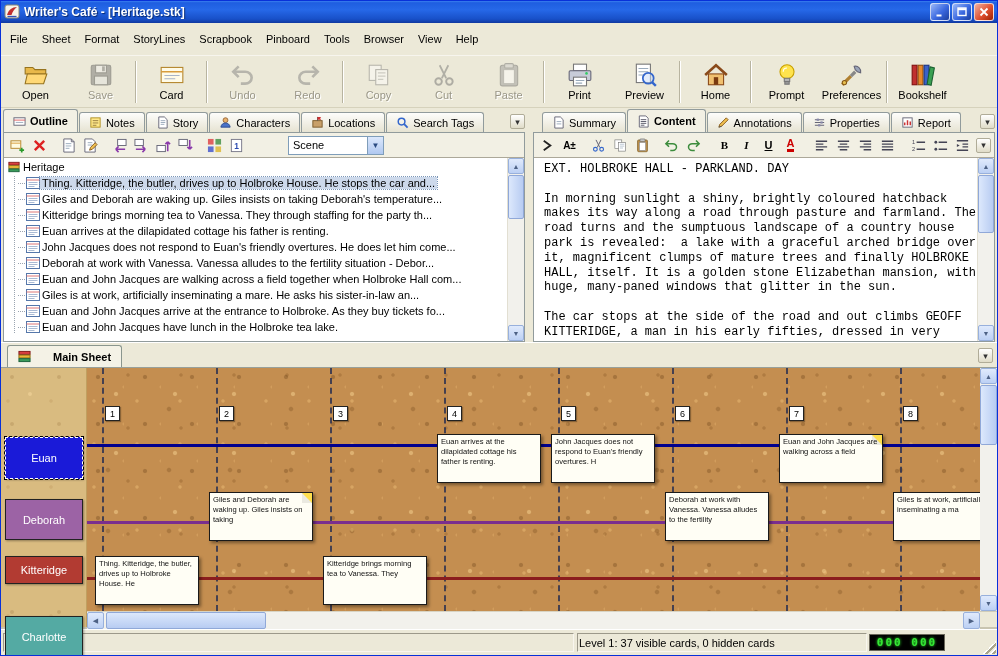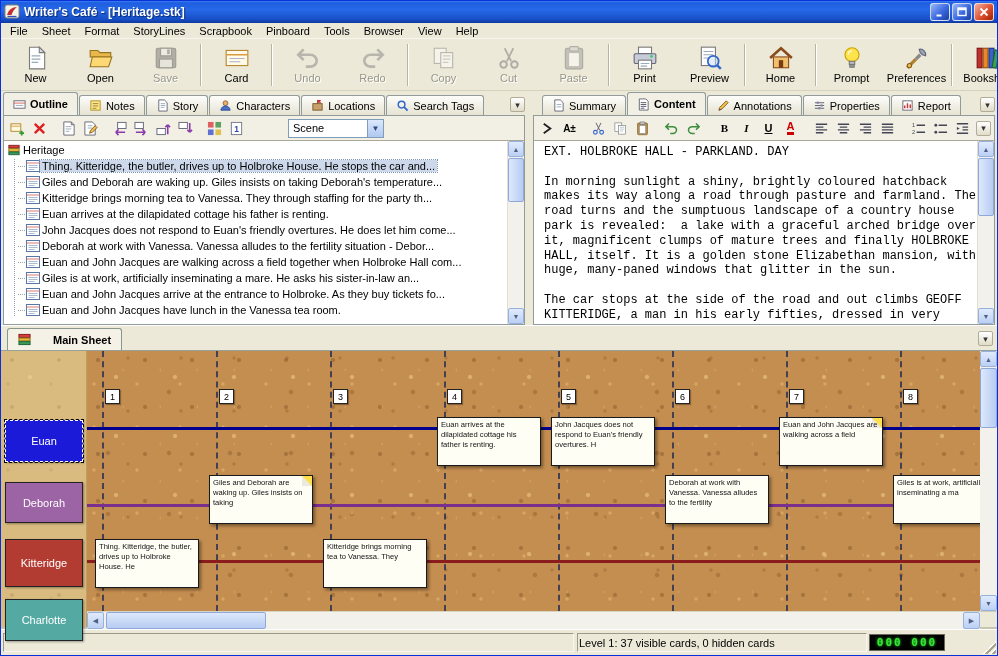--- a/index.html
+++ b/index.html
@@ -13,21 +13,21 @@
  background:linear-gradient(180deg,#3a80f0 0%,#1e5ee0 8%,#2668e8 40%,#1850c8 82%,#1038a0 100%);}
 .app-icon{width:16px;height:16px;}
 .title-text{color:#fff;font-weight:bold;font-size:12px;text-shadow:1px 1px 1px rgba(0,30,90,.85);flex:1;white-space:nowrap;overflow:hidden;}
 .win-buttons{display:flex;gap:2px;flex:none;}
 .winbtn{width:20px;height:18px;border-radius:3px;border:1px solid rgba(255,255,255,.75);display:flex;align-items:center;justify-content:center;}
 .winbtn .ic{width:12px;height:12px;}
 .winbtn.minb,.winbtn.maxb{background:linear-gradient(135deg,#9ab8f8 0%,#3a68e0 55%,#1c3f9e 100%);}
 .winbtn.closeb{background:linear-gradient(135deg,#f0b0a0 0%,#e05030 55%,#9c2000 100%);}
 
 
-.menubar{height:16px;flex:none;display:flex;align-items:center;padding-left:2px;background:#ece9d8;border-bottom:1px solid #f7f5ee;}
+.menubar{height:33px;flex:none;display:flex;align-items:center;padding-left:2px;background:#ece9d8;border-bottom:1px solid #f7f5ee;}
 .menu-item{font-size:11px;padding:2px 7px;}
 
 
 .toolbar{height:52px;flex:none;display:flex;align-items:center;padding:1px 2px;background:#ece9d8;border-bottom:1px solid #d6d2bc;overflow:hidden;}
 .tbtn{width:65px;height:48px;flex:none;display:flex;flex-direction:column;align-items:center;justify-content:center;gap:1px;border:1px solid transparent;border-radius:2px;}
 .tbtn .ic{width:26px;height:26px;}
 .tbtn.disabled .ic{filter:grayscale(1) opacity(.45);}
 .tlabel{font-size:11px;}
 .tbtn.disabled .tlabel{color:#9a9788;text-shadow:1px 1px 0 #fff;}
 .tsep{width:2px;height:42px;border-left:1px solid #b8b4a0;border-right:1px solid #fff;margin:0 2px;flex:none;}
@@ -172,30 +172,20 @@
       <span class="menu-item">Pinboard</span>
       <span class="menu-item">Tools</span>
       <span class="menu-item">Browser</span>
       <span class="menu-item">View</span>
       <span class="menu-item">Help</span>
     </div>
   <div class="toolbar" id="maintb">
       <div class="tbtn">
         <span class="ic">
           <svg viewBox="0 0 24 24">
-            <path d="M6 2h9l5 5v15H6z" fill="#fff" stroke="#7a7a7a"></path>
-            <path d="M15 2v5h5z" fill="#d0dff0" stroke="#7a7a7a"></path>
-            <path d="M8 10h8M8 13h8M8 16h6" stroke="#9ab" stroke-width="1"></path>
-          </svg>
-        </span>
-        <div class="tlabel">New</div>
-      </div>
-      <div class="tbtn">
-        <span class="ic">
-          <svg viewBox="0 0 24 24">
             <path d="M2 5h7l2 2h10v4H2z" fill="#e8b84a" stroke="#96731e"></path>
             <path d="M4 11h18l-3 9H2z" fill="#ffd876" stroke="#96731e"></path>
           </svg>
         </span>
         <div class="tlabel">Open</div>
       </div>
       <div class="tbtn disabled">
         <span class="ic">
           <svg viewBox="0 0 24 24">
             <rect x="3" y="3" width="18" height="18" rx="1.5" fill="#4666c8" stroke="#2a3c80"></rect>
@@ -648,21 +638,21 @@
               <span class="tree-label">Euan and John Jacques arrive at the entrance to Holbroke. As they buy tickets fo...</span>
             </div>
             <div class="tree-row item">
               <span class="ic">
                 <svg viewBox="0 0 14 12">
                   <rect x="0.5" y="0.5" width="13" height="11" fill="#fff" stroke="#5577aa"></rect>
                   <path d="M0.5 3h13" stroke="#dd7777"></path>
                   <path d="M2.5 5.5h9M2.5 7.5h9M2.5 9.5h6" stroke="#aabbd4"></path>
                 </svg>
               </span>
-              <span class="tree-label">Euan and John Jacques have lunch in the Vanessa tea room.</span>
+              <span class="tree-label">Euan and John Jacques have lunch in the Holbroke tea lake.</span>
             </div>
           </div>
         <div class="vscroll">
           <div class="sarrow">▲</div>
           <div class="strack">
               <div class="sthumb" style="height:44px"></div>
             </div>
           <div class="sarrow">▼</div>
         </div>
       </div>
@@ -828,21 +818,21 @@
         </span>
       <span>Main Sheet</span>
     </div>
     <span class="tab-chevron" style="margin-left:auto;margin-bottom:4px;">▾</span>
   </div>
 
   <div class="corkboard">
     <div class="charcol" id="charcol">
         <div class="char-label selected" style="top: 69px; height: 42px; background: rgb(26, 26, 216);">Euan</div>
         <div class="char-label" style="top: 131px; height: 41px; background: rgb(156, 99, 165);">Deborah</div>
-        <div class="char-label" style="top: 188px; height: 48px; background: rgb(178, 59, 50);">Kitteridge</div>
+        <div class="char-label" style="top: 188px; height: 28px; background: rgb(178, 59, 50);">Kitteridge</div>
         <div class="char-label" style="top: 248px; height: 42px; background: rgb(84, 170, 163);">Charlotte</div>
       </div>
     <div class="board" id="boardEl">
       <div class="hscroll">
         <div class="hs-arrow">◀</div>
         <div class="hs-track">
             <div class="hs-thumb"></div>
           </div>
         <div class="hs-arrow">▶</div>
       </div>

